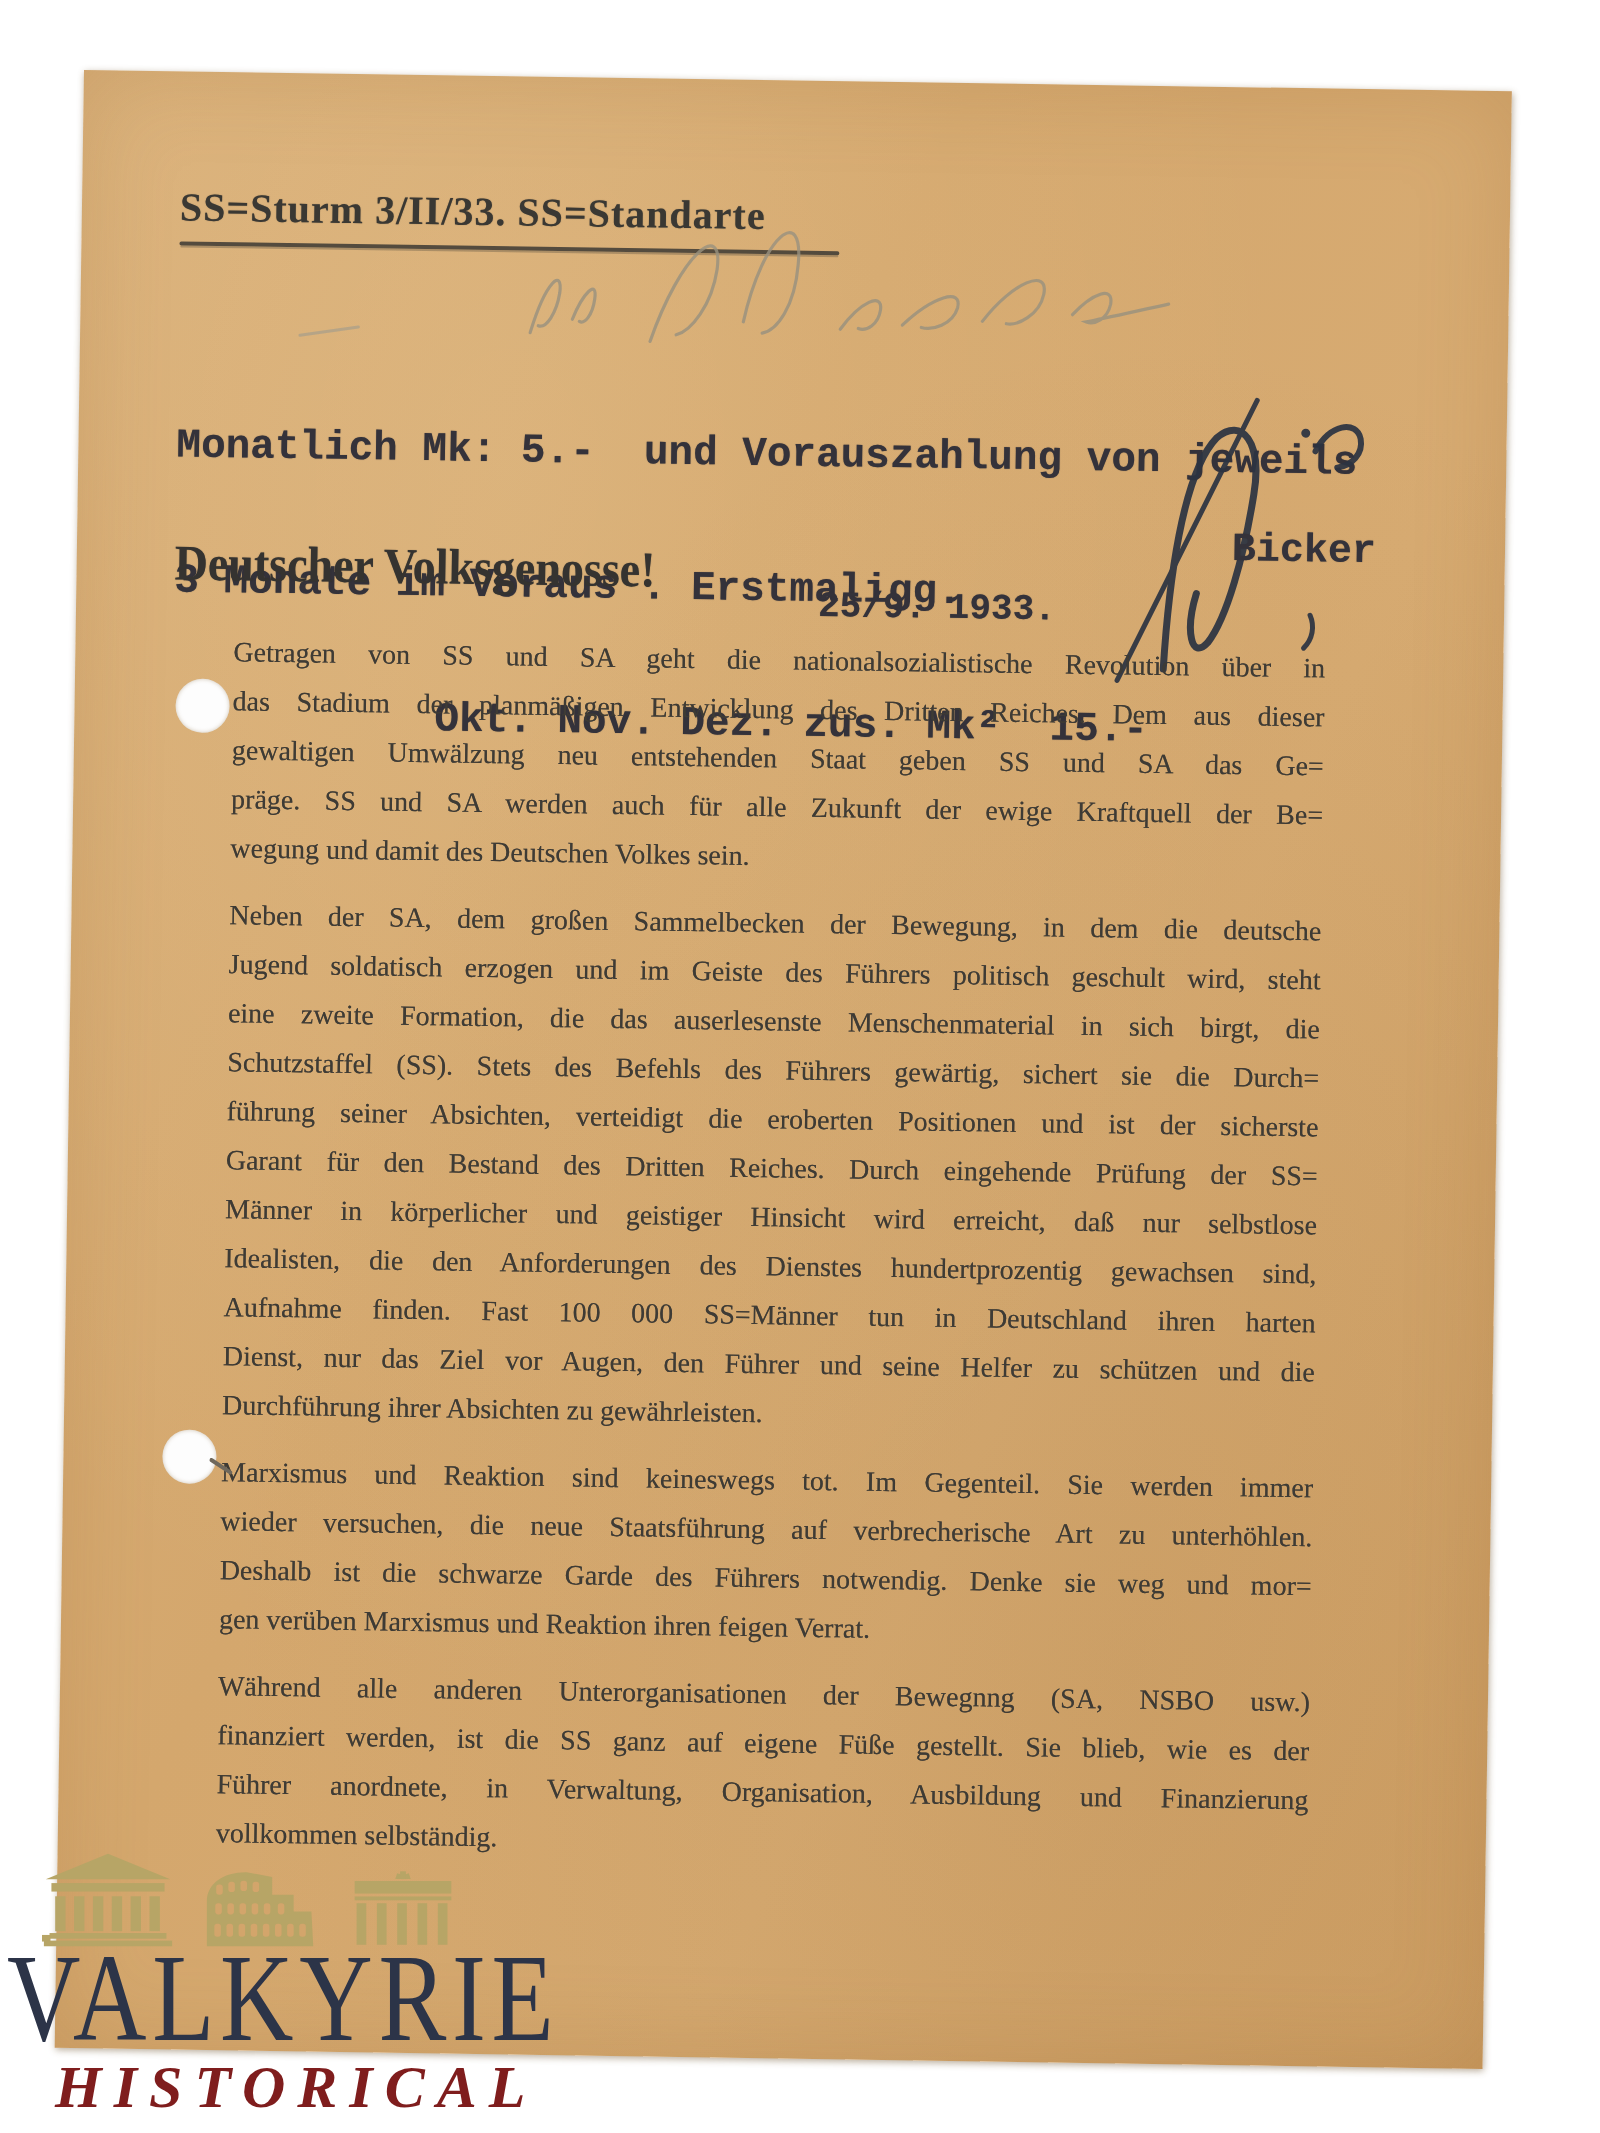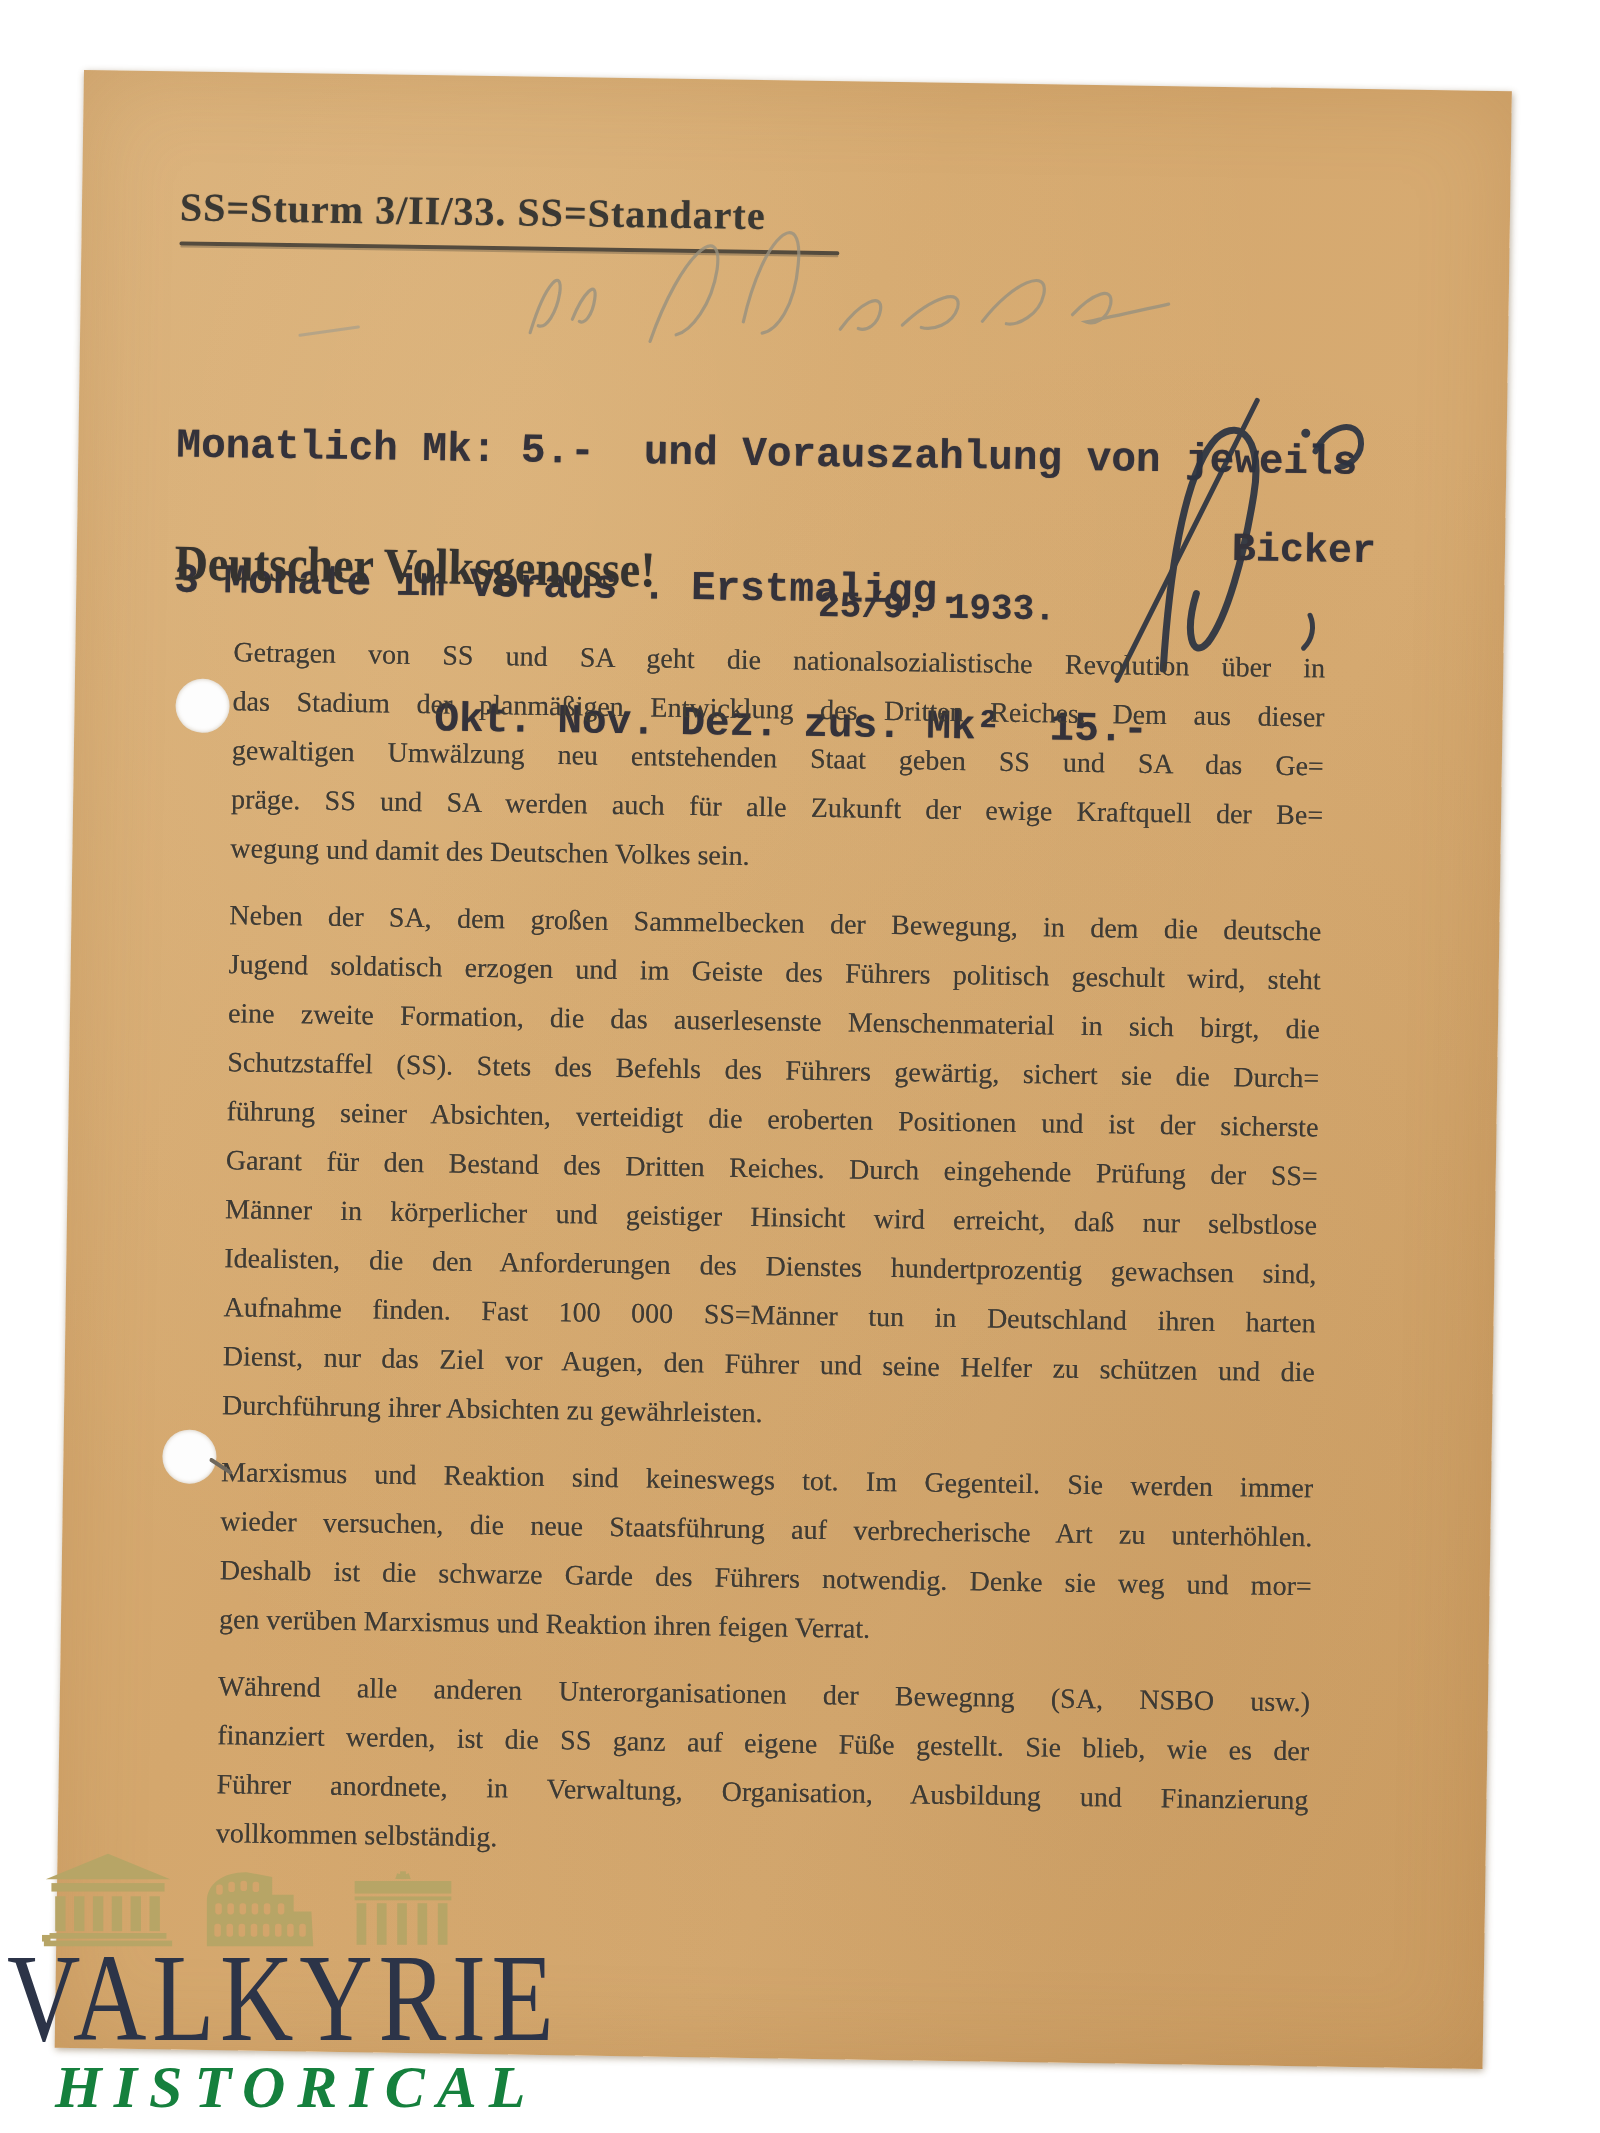--- a/index.html
+++ b/index.html
@@ -71,21 +71,21 @@
   .icon-colosseum{left:198px;top:18px;}
   .icon-gate{left:338px;top:26px;}
   .brand-name{
     position:absolute;left:0;top:92px;font-family:"Liberation Serif", serif;
     font-size:124px;line-height:1;color:#2c3448;letter-spacing:7px;
     transform:scaleX(.82);transform-origin:0 0;white-space:nowrap;
   }
   .brand-sub{
     position:absolute;left:48px;top:212px;font-family:"Liberation Serif", serif;
     font-style:italic;font-weight:600;font-size:60px;line-height:1;
-    color:#15803d;letter-spacing:12px;white-space:nowrap;
+    color:#7f1d1d;letter-spacing:12px;white-space:nowrap;
   }
 </style>
 </head>
 <body>
 
 <div class="page">
 
   <div class="paper">
 
     <div class="unit-header">SS=Sturm 3/II/33. SS=Standarte</div>

